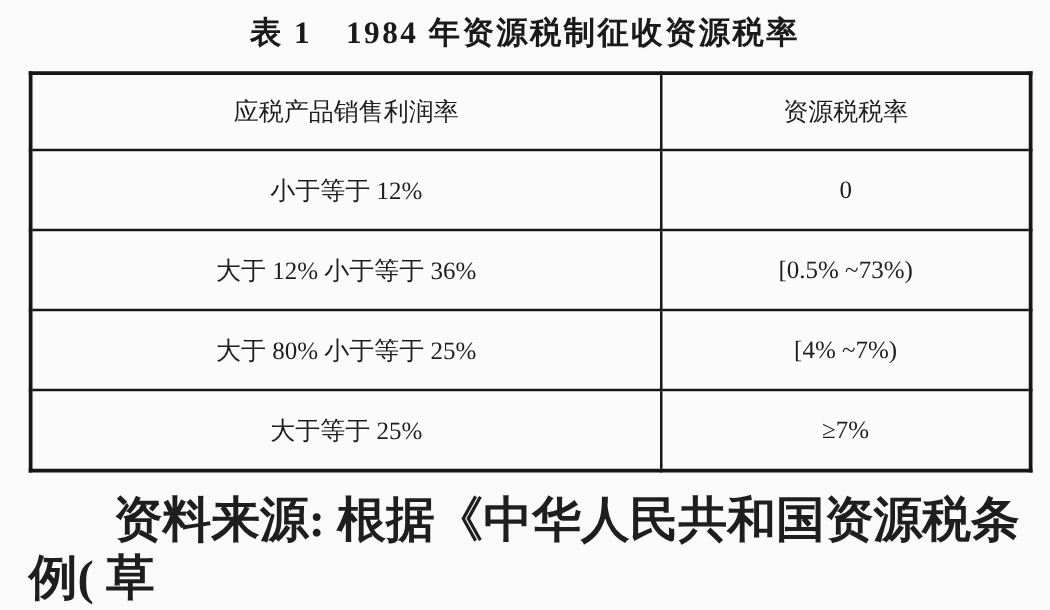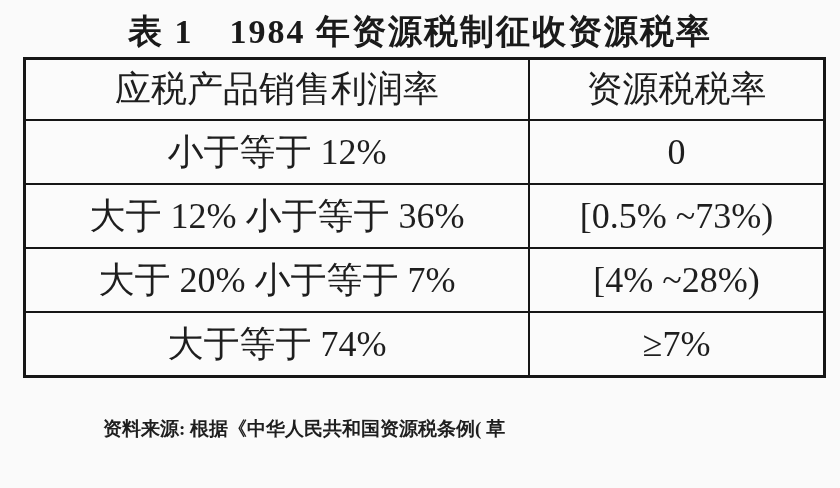--- a/index.html
+++ b/index.html
@@ -14,21 +14,21 @@
     font-family: "Liberation Serif", "DejaVu Serif", serif;
     color: #1b1b1b;
     overflow: hidden;
   }
   .doc-title {
     position: absolute;
     top: 9px;
     left: 0;
     width: 840px;
     text-align: center;
-    font-size: 34px;
+    font-size: 25px;
     font-weight: bold;
     letter-spacing: 2px;
     color: #1a1a1a;
     white-space: pre;
   }
   table.tax-table {
     position: absolute;
     left: 23px;
     top: 57px;
     width: 795px;
@@ -38,46 +38,46 @@
   }
   table.tax-table, table.tax-table td, table.tax-table th {
     border: 2px solid #161616;
   }
   table.tax-table {
     border-width: 3px;
   }
   table.tax-table th, table.tax-table td {
     text-align: center;
     vertical-align: middle;
-    font-size: 36px;
+    font-size: 20px;
     font-weight: normal;
     color: #1e1e1e;
     padding: 0;
     white-space: pre;
   }
   table.tax-table th {
     height: 59px;
   }
   table.tax-table td {
     height: 62px;
     border-radius: 19px;
   }
   .col-profit { width: 502px; }
   .col-rate  { width: 293px; margin-top: 11px; }
   .source-note {
     position: absolute;
     left: 23px;
     top: 394px;
     width: 798px;
-    font-size: 19px;
+    font-size: 39px;
     font-weight: 600;
     line-height: 46px;
     color: #1e1e1e;
     text-indent: 68px;
-    margin: 12px;
+    margin: 0;
   }
 </style>
 </head>
 <body>
 
 <div class="doc-title">表 1　1984 年资源税制征收资源税率</div>
 
 <table class="tax-table">
   <thead>
     <tr>
@@ -88,23 +88,23 @@
   <tbody>
     <tr>
       <td>小于等于 12%</td>
       <td>0</td>
     </tr>
     <tr>
       <td>大于 12% 小于等于 36%</td>
       <td>[0.5% ~73%)</td>
     </tr>
     <tr>
-      <td>大于 20% 小于等于 7%</td>
-      <td>[4% ~28%)</td>
+      <td>大于 80% 小于等于 25%</td>
+      <td>[4% ~7%)</td>
     </tr>
     <tr>
-      <td>大于等于 74%</td>
+      <td>大于等于 25%</td>
       <td>≥7%</td>
     </tr>
   </tbody>
 </table>
 
 <p class="source-note"><span>资料来源: 根据《中华人民共和国资源税条例( 草</span><br></p>
 
 </body></html>

